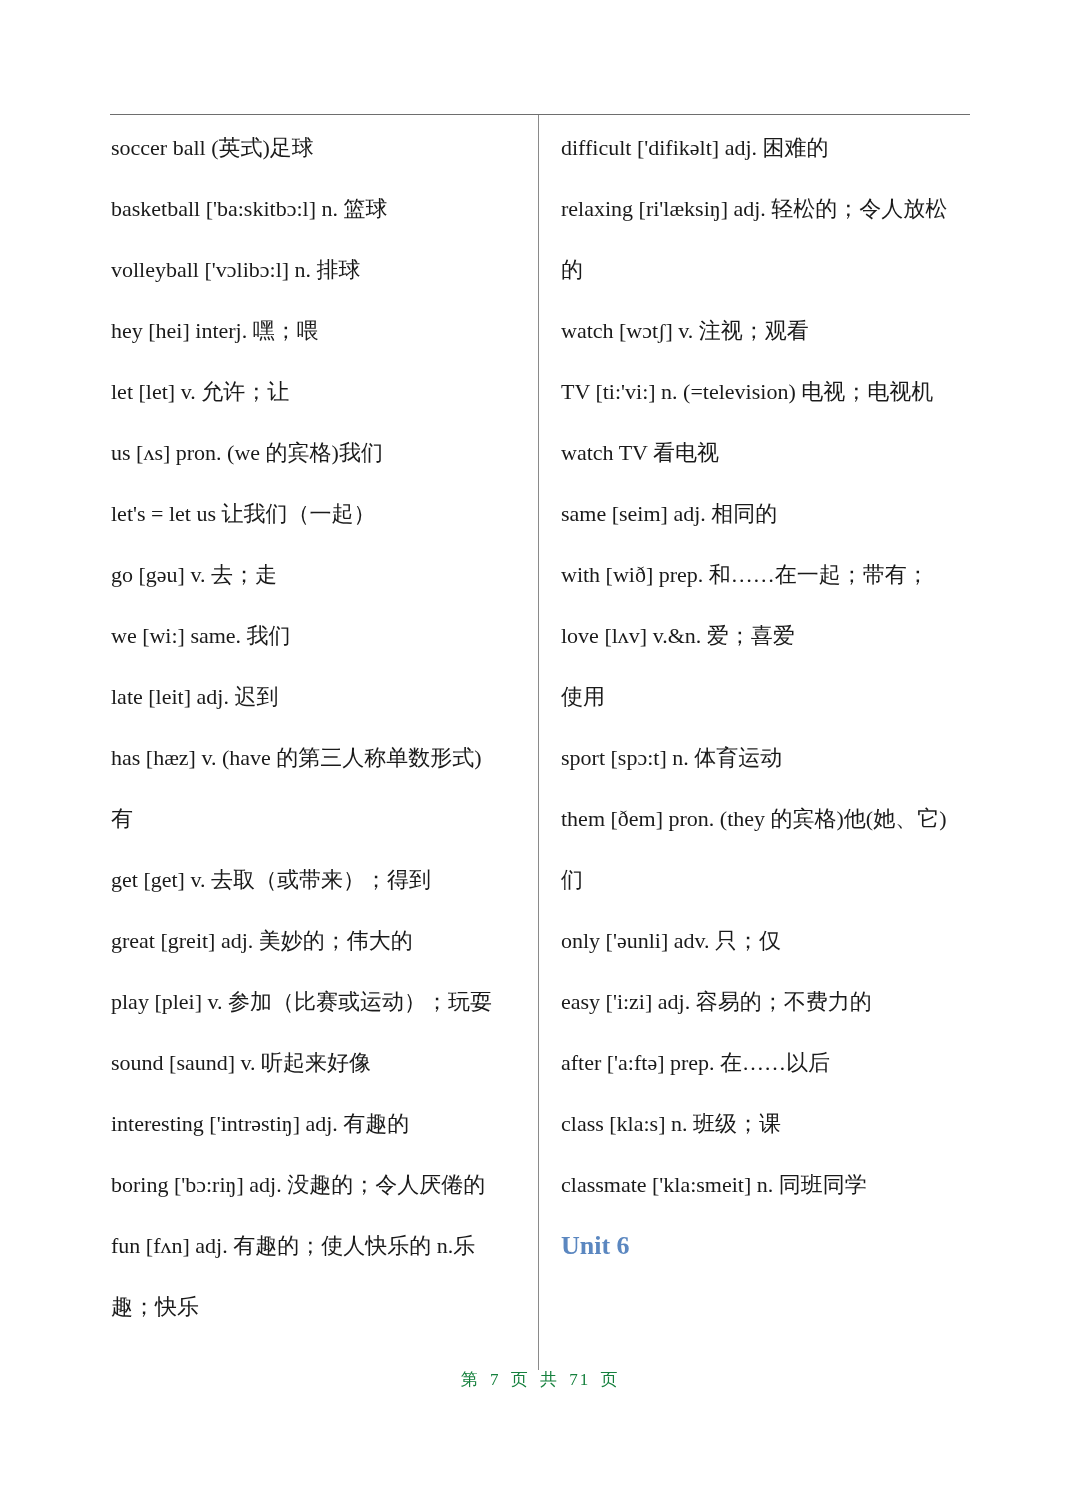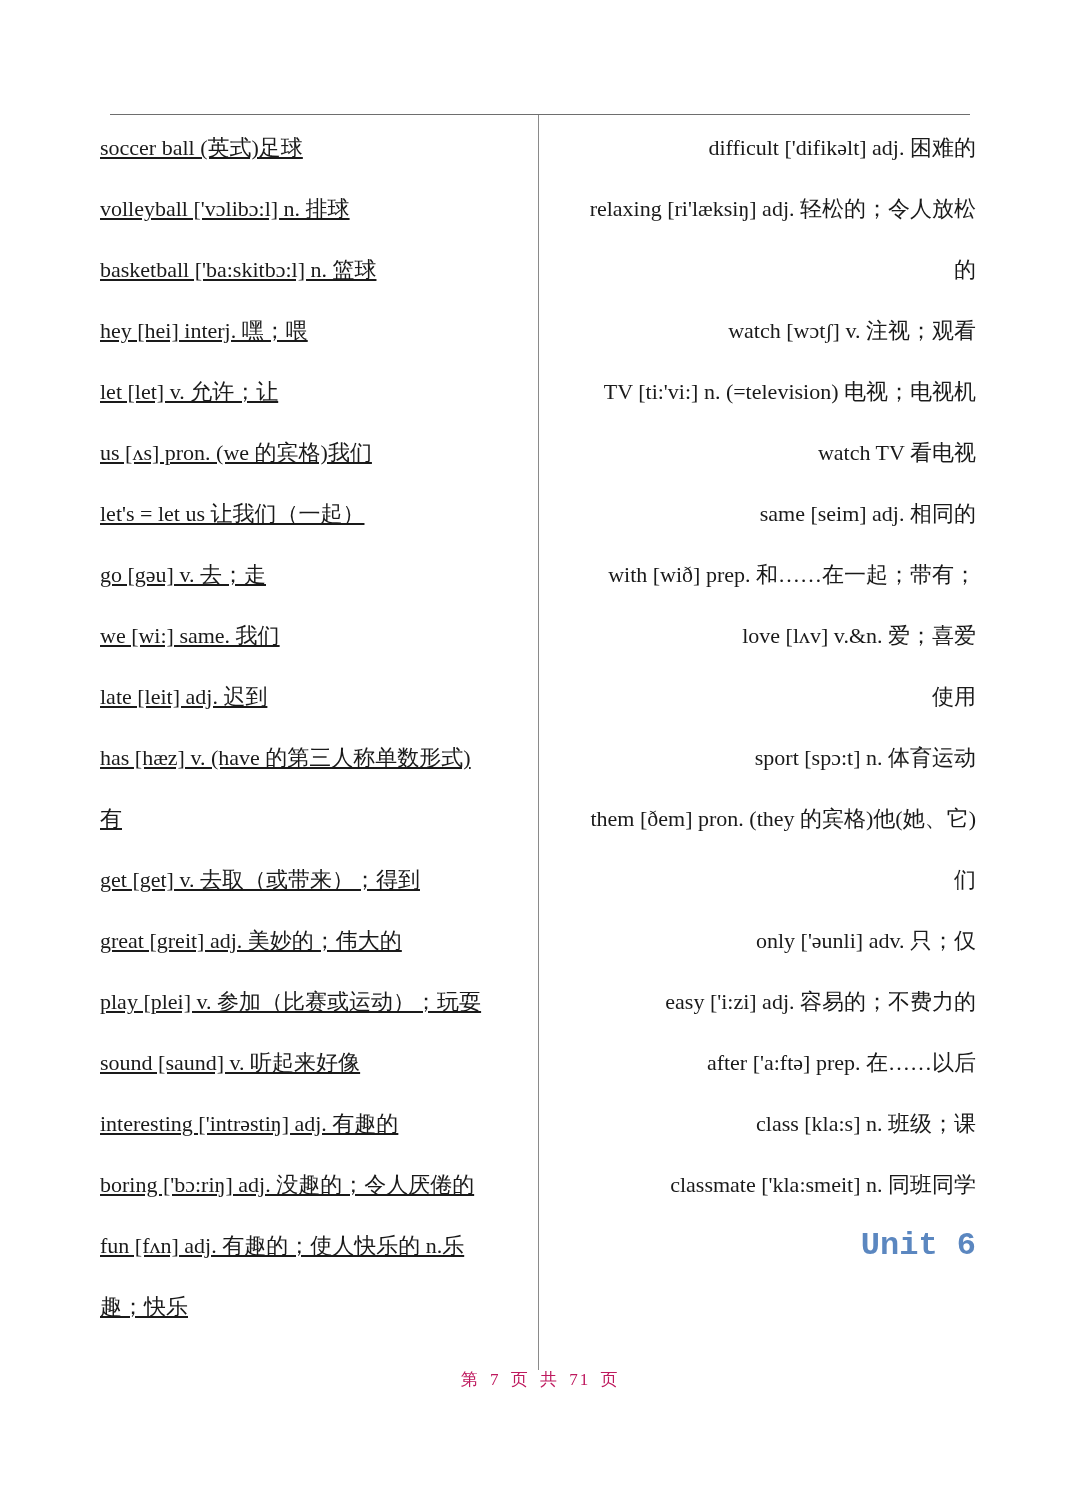--- a/index.html
+++ b/index.html
@@ -28,56 +28,55 @@
       left: 538px;
       top: 115px;
       width: 0;
       height: 1255px;
       border-left: 1.5px solid #8a8a8a;
     }
     .column {
       position: absolute;
       top: 117px;
     }
-    .col-left { left: 100px; width: 420px; text-decoration: underline; }
-    .col-right { left: 561px; width: 415px; text-align: right; }
+    .col-left { left: 111px; width: 420px; }
+    .col-right { left: 561px; width: 415px; }
     .line {
       height: 61px;
       line-height: 61px;
       font-size: 22px;
       white-space: nowrap;
     }
     .line.heading {
       color: #5b87c0;
       font-weight: bold;
-      font-size: 32px;
-      font-family: Liberation Mono, monospace;
+      font-size: 26px;
     }
     .footer {
       position: absolute;
       left: 0;
       width: 1080px;
       top: 1368px;
       text-align: center;
       font-size: 17px;
-      color: #be185d;
+      color: #15803d;
       letter-spacing: 2px;
       word-spacing: 4px;
     }
   </style>
 </head>
 <body>
 
 <div class="top-rule"></div>
 <div class="col-divider"></div>
 
 <div class="column col-left">
   <div class="line">soccer ball (英式)足球</div>
+  <div class="line">basketball ['ba:skitbɔ:l] n.  篮球</div>
   <div class="line">volleyball ['vɔlibɔ:l] n.  排球</div>
-  <div class="line">basketball ['ba:skitbɔ:l] n.  篮球</div>
   <div class="line">hey [hei] interj.  嘿；喂</div>
   <div class="line">let [let] v.  允许；让</div>
   <div class="line">us [ʌs] pron. (we 的宾格)我们</div>
   <div class="line">let's = let us  让我们（一起）</div>
   <div class="line">go [gəu] v.  去；走</div>
   <div class="line">we [wi:] same.  我们</div>
   <div class="line">late [leit] adj.  迟到</div>
   <div class="line">has [hæz] v. (have 的第三人称单数形式)</div>
   <div class="line">有</div>
   <div class="line">get [get] v.  去取（或带来）；得到</div>

